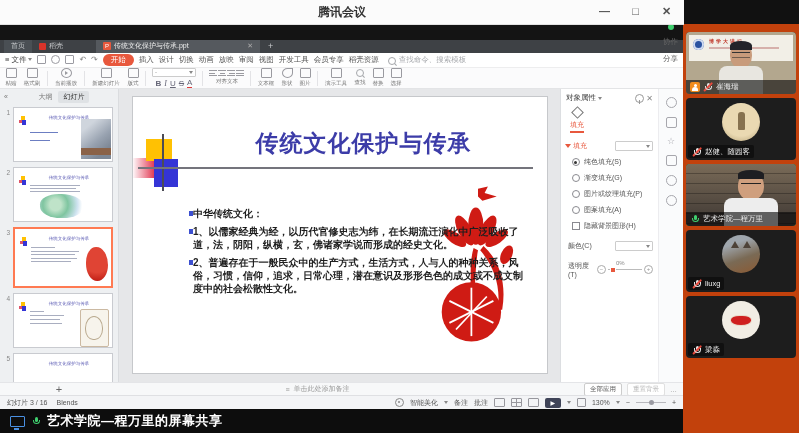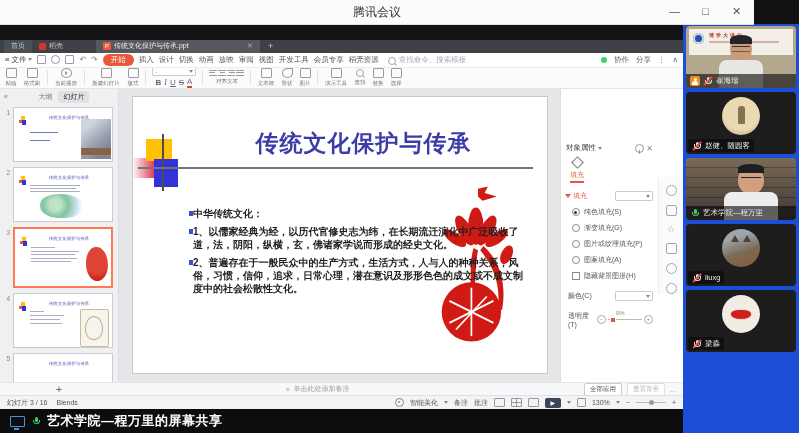--- a/index.html
+++ b/index.html
@@ -1,24 +1,24 @@
 <!DOCTYPE html>
 <html><head>
 <meta charset="utf-8">
 <style>
   html,body{margin:0;padding:0;background:#000;font-family:"Liberation Sans",sans-serif;}
   #app{position:relative;width:799px;height:433px;background:#111;overflow:hidden;}
   
-  .titlebar{position:absolute;top:0;left:0;width:754px;height:24px;background:#fbfbfb;border-bottom:1px solid #e3e3e3;z-index:20;}
+  .titlebar{position:absolute;top:0;left:0;width:684px;height:24px;background:#fbfbfb;border-bottom:1px solid #e3e3e3;z-index:20;font-weight:bold;}
   .titlebar .mtitle{position:absolute;left:0;right:0;top:0;line-height:24px;text-align:center;font-size:12px;color:#333;}
   .win-controls{position:absolute;right:2px;top:0;height:24px;display:flex;z-index:21;}
   .win-btn{width:31px;text-align:center;line-height:22px;font-size:11px;color:#555;cursor:default;}
   
   .share-area{position:absolute;top:24px;left:0;width:683px;height:409px;background:#161616;display:flex;flex-direction:column;}
-  .sidebar{position:absolute;top:24px;right:0;width:116px;height:409px;background:#1d4ed8;padding-top:2px;box-sizing:border-box;}
+  .sidebar{position:absolute;top:24px;right:0;width:116px;height:409px;background:#c2410c;padding-top:8px;box-sizing:border-box;}
   
   .desktop-strip{height:16px;background:#141414;}
   .tabbar{height:13px;background:#3e4145;display:flex;align-items:stretch;font-size:7px;color:#c7c9cc;}
   .tab{display:flex;align-items:center;padding:0 7px;gap:3px;}
   .tab-home{background:#4a4f54;margin-left:4px;}
   .tab-doc{background:#55595e;color:#eee;margin-left:26px;width:150px;}
   .tab-doc .spacer{flex:1;}
   .doc-ic{width:8px;height:8px;background:#e8583d;border-radius:1px;color:#fff;font-size:6px;line-height:8px;text-align:center;flex:none;}
   .docer-ic{width:7px;height:7px;background:#d8332a;border-radius:1px;flex:none;}
   .tab-x{color:#aaa;font-size:7px;}
@@ -27,21 +27,21 @@
   .menubar{height:14px;background:#fff;border-bottom:1px solid #ededee;display:flex;align-items:center;font-size:7.5px;color:#555;padding:0 5px;gap:5px;white-space:nowrap;}
   .mb-file{display:flex;align-items:center;gap:2px;color:#444;}
   .mini-ic{width:7px;height:7px;border:1px solid #9b9ba2;border-radius:1px;flex:none;}
   .mini-ic.rd{border-radius:50%;}
   .arr{font-size:8px;color:#888;}
   .pill{background:#e8583d;color:#fff;border-radius:7px;padding:1px 8px;font-size:7.5px;}
   .mb-item{color:#555;}
   .mb-search{display:flex;align-items:flex-end;gap:3px;color:#a5a7ab;margin-left:4px;}
   .search-ic{width:6px;height:6px;border:1px solid #a5a7ab;border-radius:50%;position:relative;flex:none;}
   .search-ic::after{content:"";position:absolute;width:3px;height:1px;background:#a5a7ab;transform:rotate(45deg);right:-2px;bottom:-1px;}
-  .mb-right{margin-left:auto;display:flex;align-items:center;gap:7px;color:#666;}
+  .mb-right{margin-left:auto;display:flex;align-items:center;gap:7px;color:#666;flex-direction:column;}
   .dot-green{width:6px;height:6px;border-radius:50%;background:#3fcf6e;flex:none;}
   .caret{width:0;height:0;border-left:2.5px solid transparent;border-right:2.5px solid transparent;border-top:3px solid #888;display:inline-block;}
   
   .toolbar{height:21px;background:#fbfbfc;border-bottom:1px solid #e3e4e6;display:flex;align-items:center;padding:0 5px;gap:6px;overflow:hidden;}
   .tbi{display:flex;flex-direction:column;align-items:center;gap:1px;color:#666;}
   .tbi .lab{font-size:6px;color:#777;transform:scale(.92);white-space:nowrap;}
   .tb-ic{width:9px;height:8px;border:1px solid #9a9aa0;border-radius:1px;}
   .tb-ic.circ{border-radius:50%;position:relative;}
   .tb-ic.circ::after{content:"";position:absolute;left:3px;top:2px;border-left:3px solid #9a9aa0;border-top:2px solid transparent;border-bottom:2px solid transparent;}
   .tb-sep{width:1px;height:15px;background:#e3e3e6;}
@@ -83,21 +83,21 @@
   .deco-y{position:absolute;left:13px;top:42px;width:26px;height:22px;background:#ffc103;z-index:2;}
   .deco-r{position:absolute;left:0;top:61px;width:25px;height:20px;background:linear-gradient(270deg,#e23b55 15%,rgba(236,110,140,0.06));z-index:2;}
   .deco-b{position:absolute;left:21px;top:62px;width:24px;height:28px;background:#3434d6;z-index:2;}
   .title-rule{position:absolute;left:5px;right:14px;top:70px;height:2px;background:#74747c;z-index:4;}
   .slide-body{position:absolute;top:110px;left:56px;right:16px;z-index:2;}
   .bullet-row{display:flex;margin-bottom:5px;}
   .bq{width:4.5px;height:4.5px;background:#3c4fd0;margin-top:4px;flex:none;}
   .btxt{font-size:10px;font-weight:bold;color:#1e1e1e;line-height:1.3;}
   .flower{position:absolute;right:14px;top:88px;width:110px;height:168px;z-index:1;}
   
-  .props{width:122px;background:#fff;border-left:1px solid #dcdee1;display:flex;flex:none;font-size:7px;color:#555;align-items:center;}
+  .props{width:122px;background:#fff;border-left:1px solid #dcdee1;display:flex;flex:none;font-size:7px;color:#555;}
   .props-body{flex:1;padding:4px 5px;position:relative;overflow:hidden;}
   .props-head{display:flex;align-items:center;gap:2px;color:#333;font-size:7.5px;}
   .props-head .sp{flex:1;}
   .pin-ic{width:7px;height:7px;border:1px solid #999;border-radius:50%;position:relative;}
   .pin-ic::after{content:"";position:absolute;left:2.5px;top:5px;width:1px;height:4px;background:#999;}
   .px{color:#888;font-size:8px;}
   .ptab{margin-top:5px;width:22px;text-align:center;}
   .ptab .dia{width:7px;height:7px;border:1px solid #777;transform:rotate(45deg);margin:0 auto 3px;}
   .ptab .plab{color:#e8583d;border-bottom:2px solid #e8583d;padding-bottom:1px;display:inline-block;}
   .psec{display:flex;align-items:center;margin-top:8px;gap:3px;}

